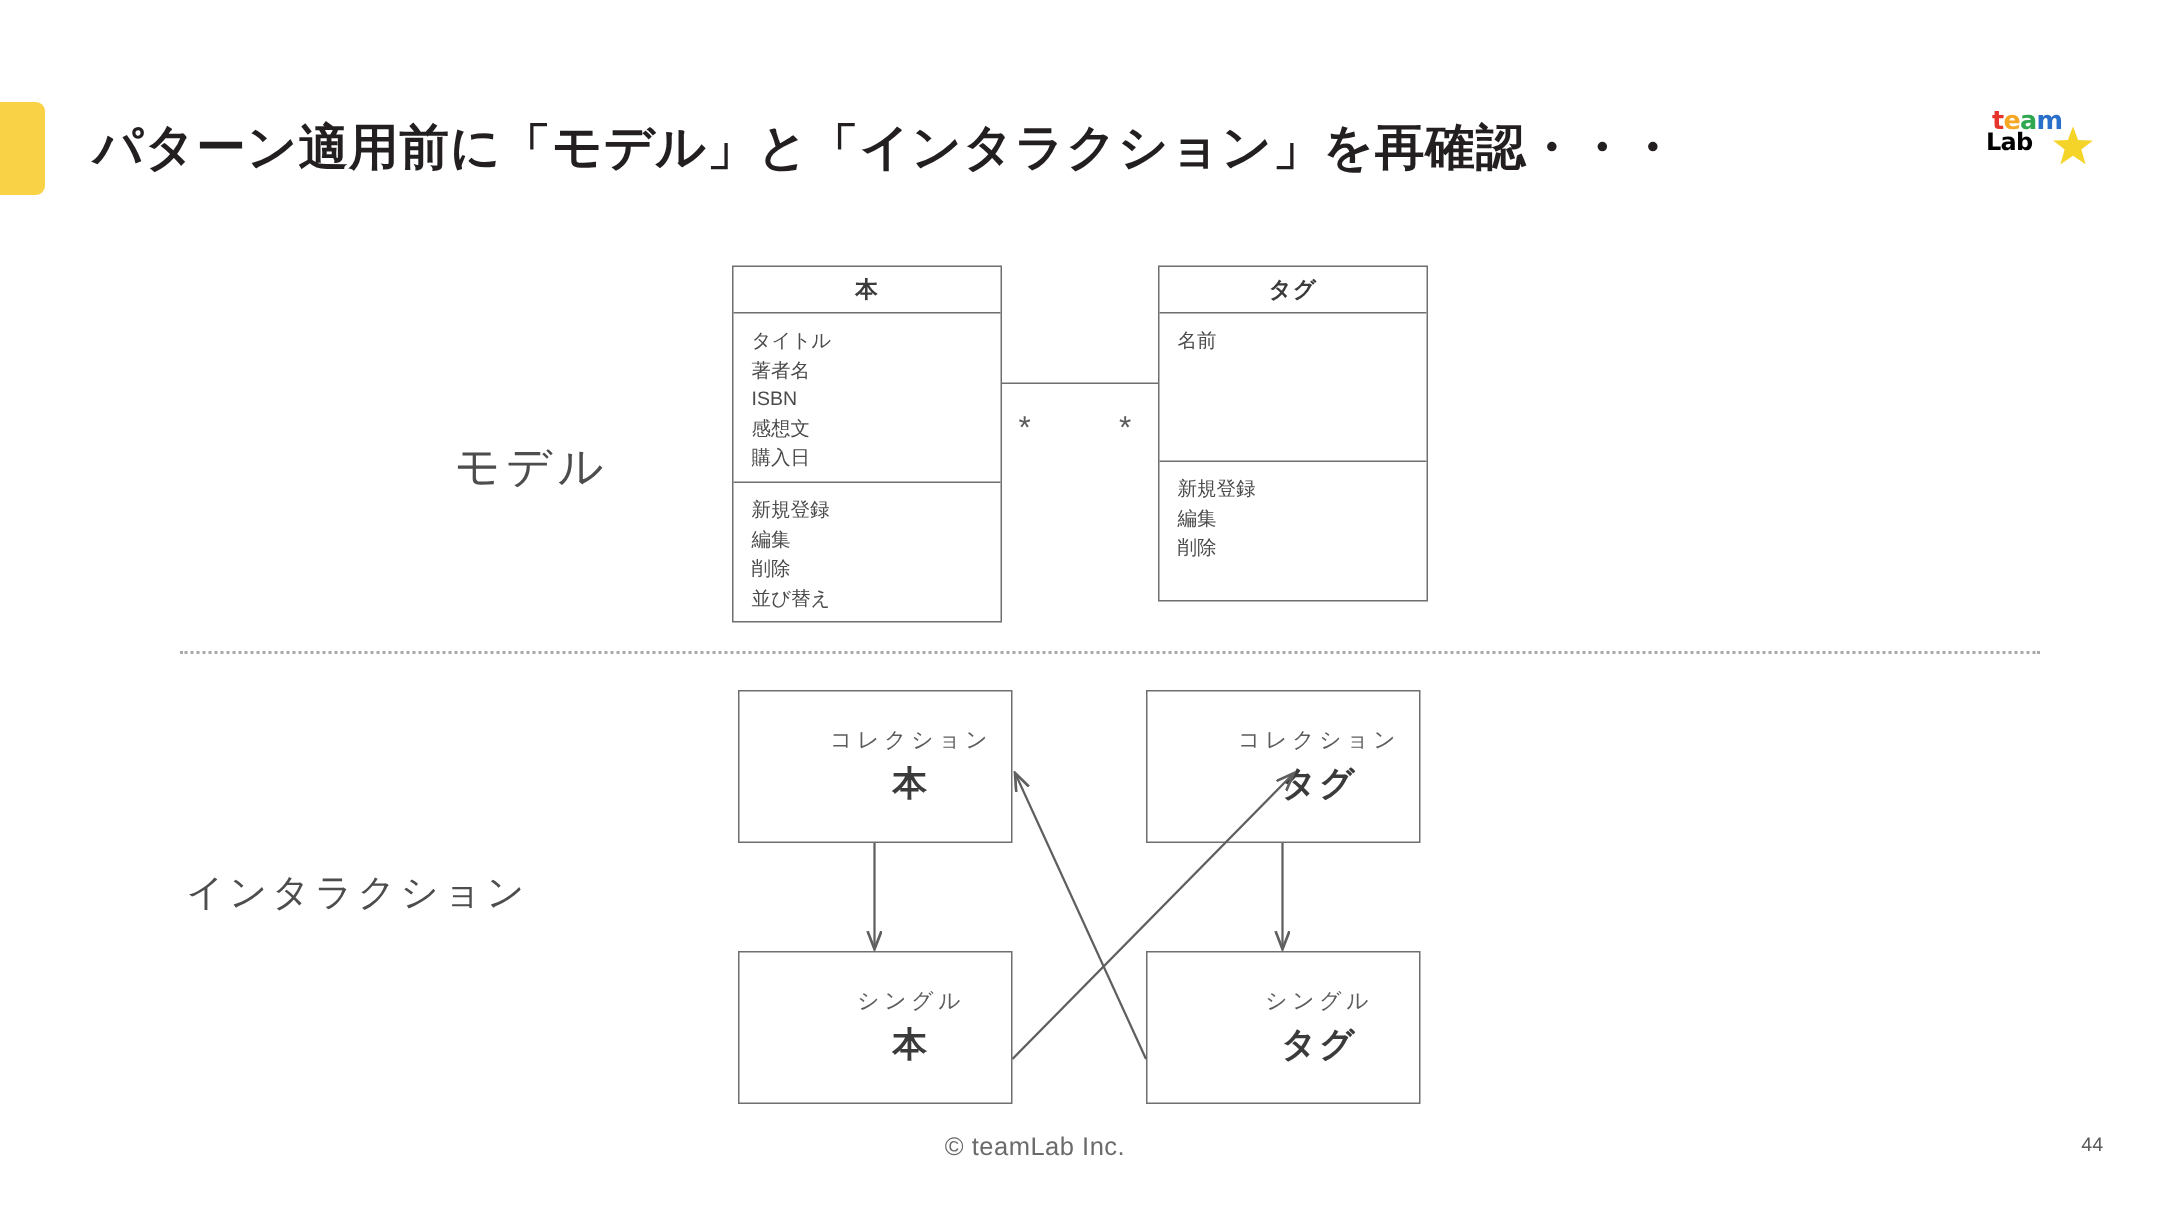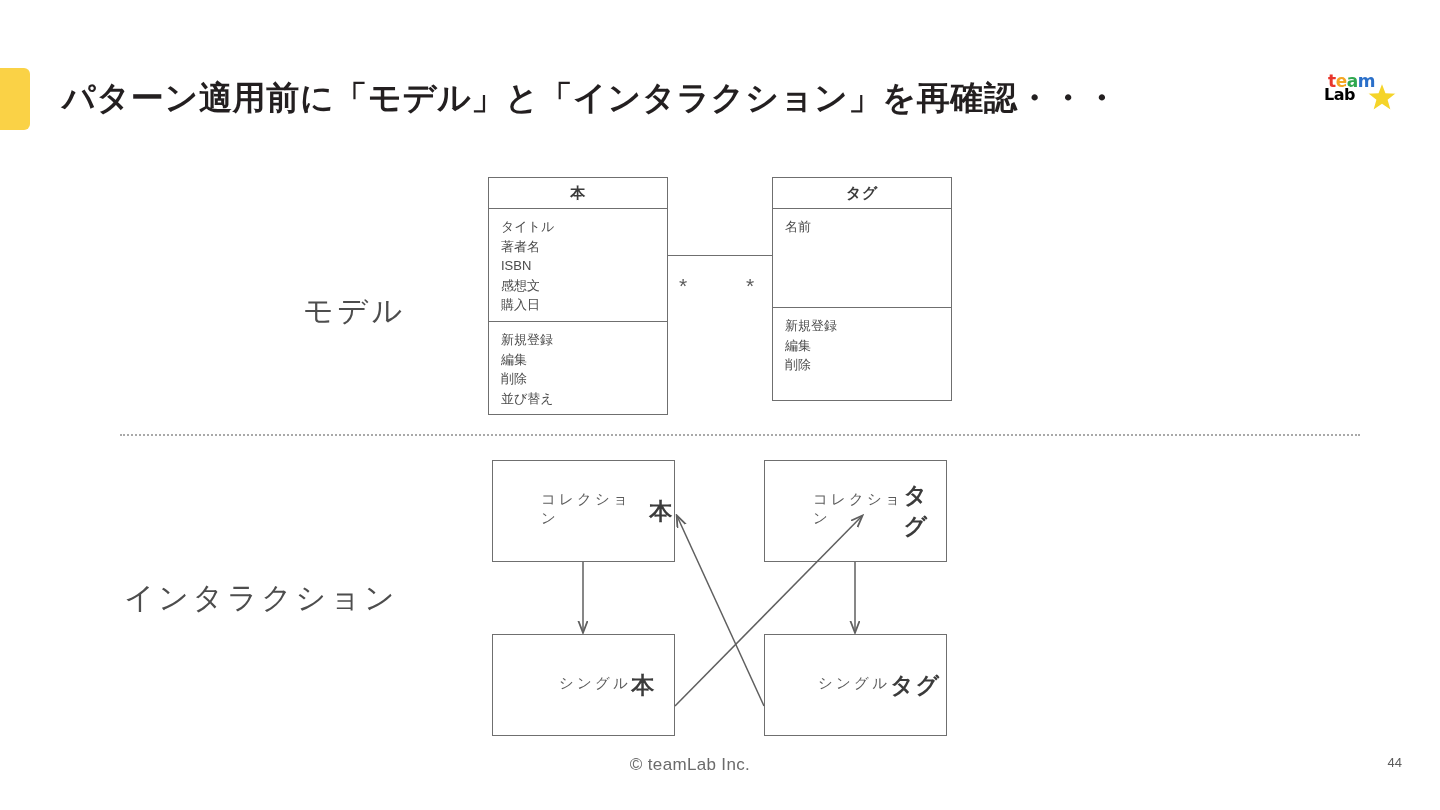--- a/index.html
+++ b/index.html
@@ -90,21 +90,21 @@
     white-space: nowrap;
   }
   #label-model {
     left: 303px;
     top: 291px;
     font-size: 30px;
   }
   #label-interaction {
     left: 124px;
     top: 578px;
-    font-size: 30px;
+    font-size: 25px;
   }
 
   
   .divider {
     position: absolute;
     left: 120px;
     top: 434px;
     width: 1240px;
     height: 0;
     border-top: 2px dotted #a9a9a9;
@@ -159,21 +159,21 @@
   #mult-left  { left: 679px; top: 275px; }
   #mult-right { left: 746px; top: 275px; }
 
   
   .inter-box {
     position: absolute;
     border: 1.5px solid #6f6f6f;
     background: #ffffff;
     box-sizing: border-box;
     display: flex;
-    flex-direction: row;
+    flex-direction: column;
     align-items: center;
     justify-content: center;
     padding-left: 48px;
   }
   #inter-collection-book { left: 492px; top: 460px; width: 183px; height: 102px; }
   #inter-collection-tag  { left: 764px; top: 460px; width: 183px; height: 102px; }
   #inter-single-book     { left: 492px; top: 634px; width: 183px; height: 102px; }
   #inter-single-tag      { left: 764px; top: 634px; width: 183px; height: 102px; }
 
   .inter-kind {

